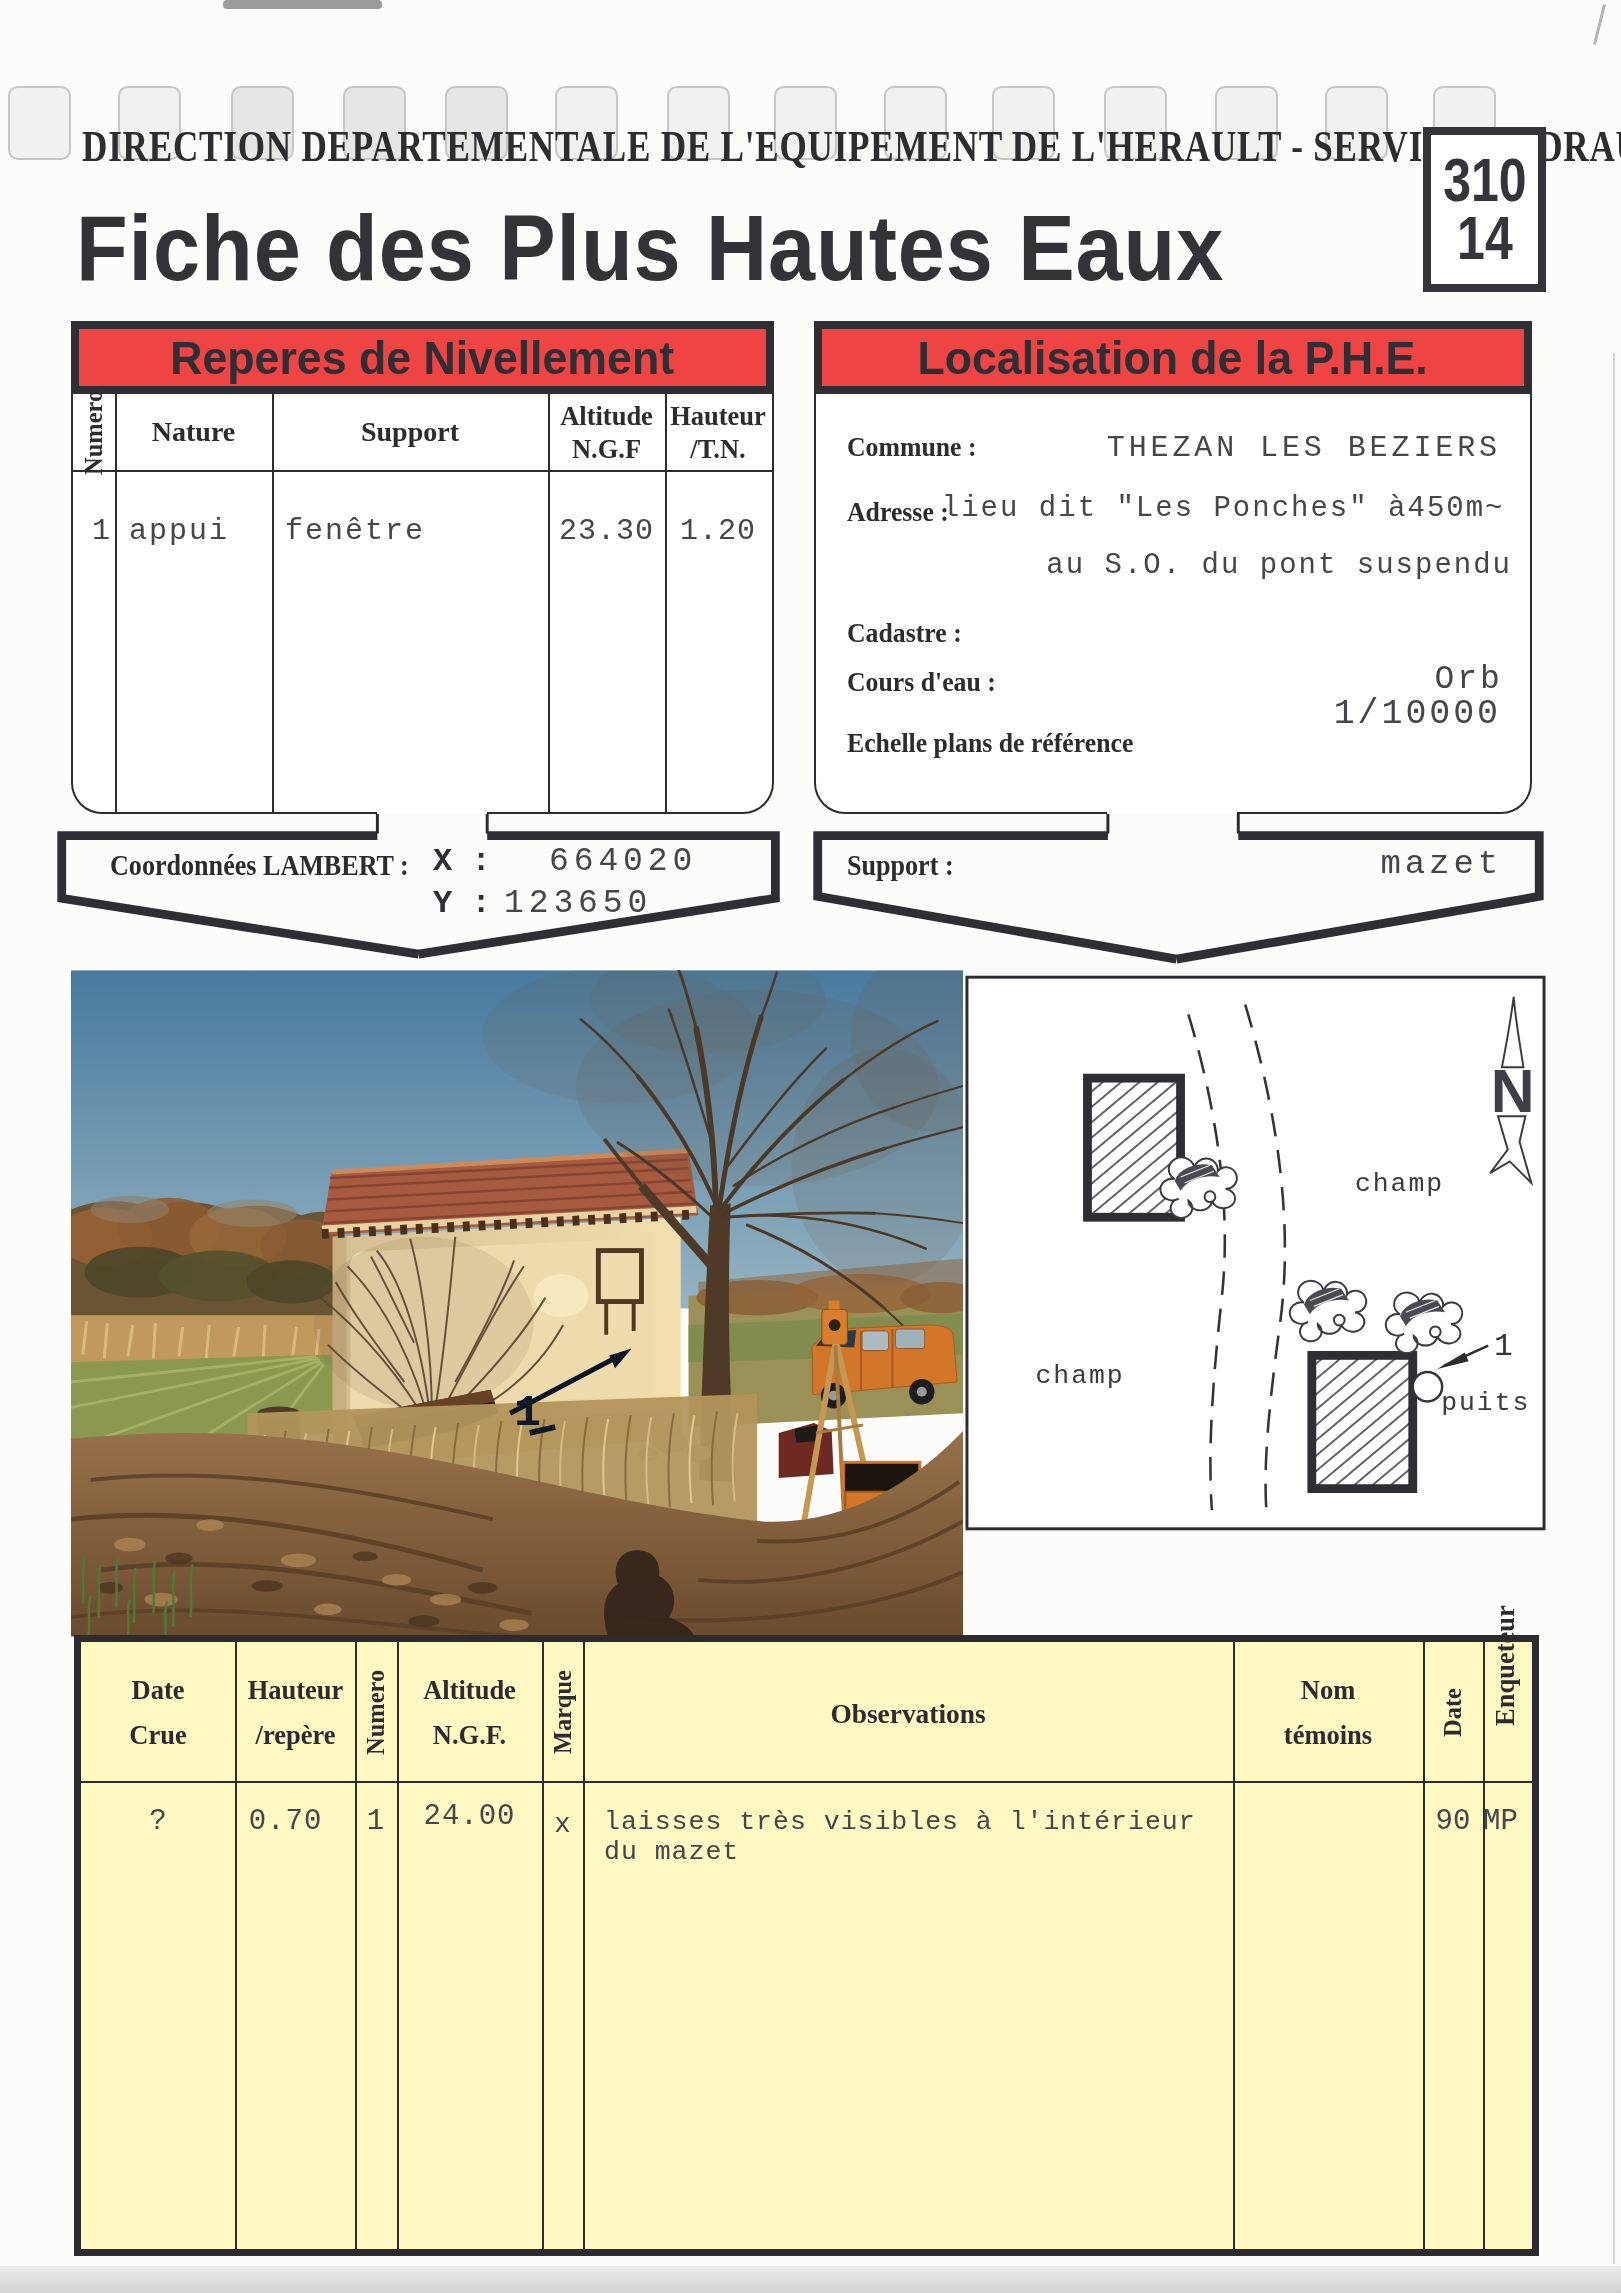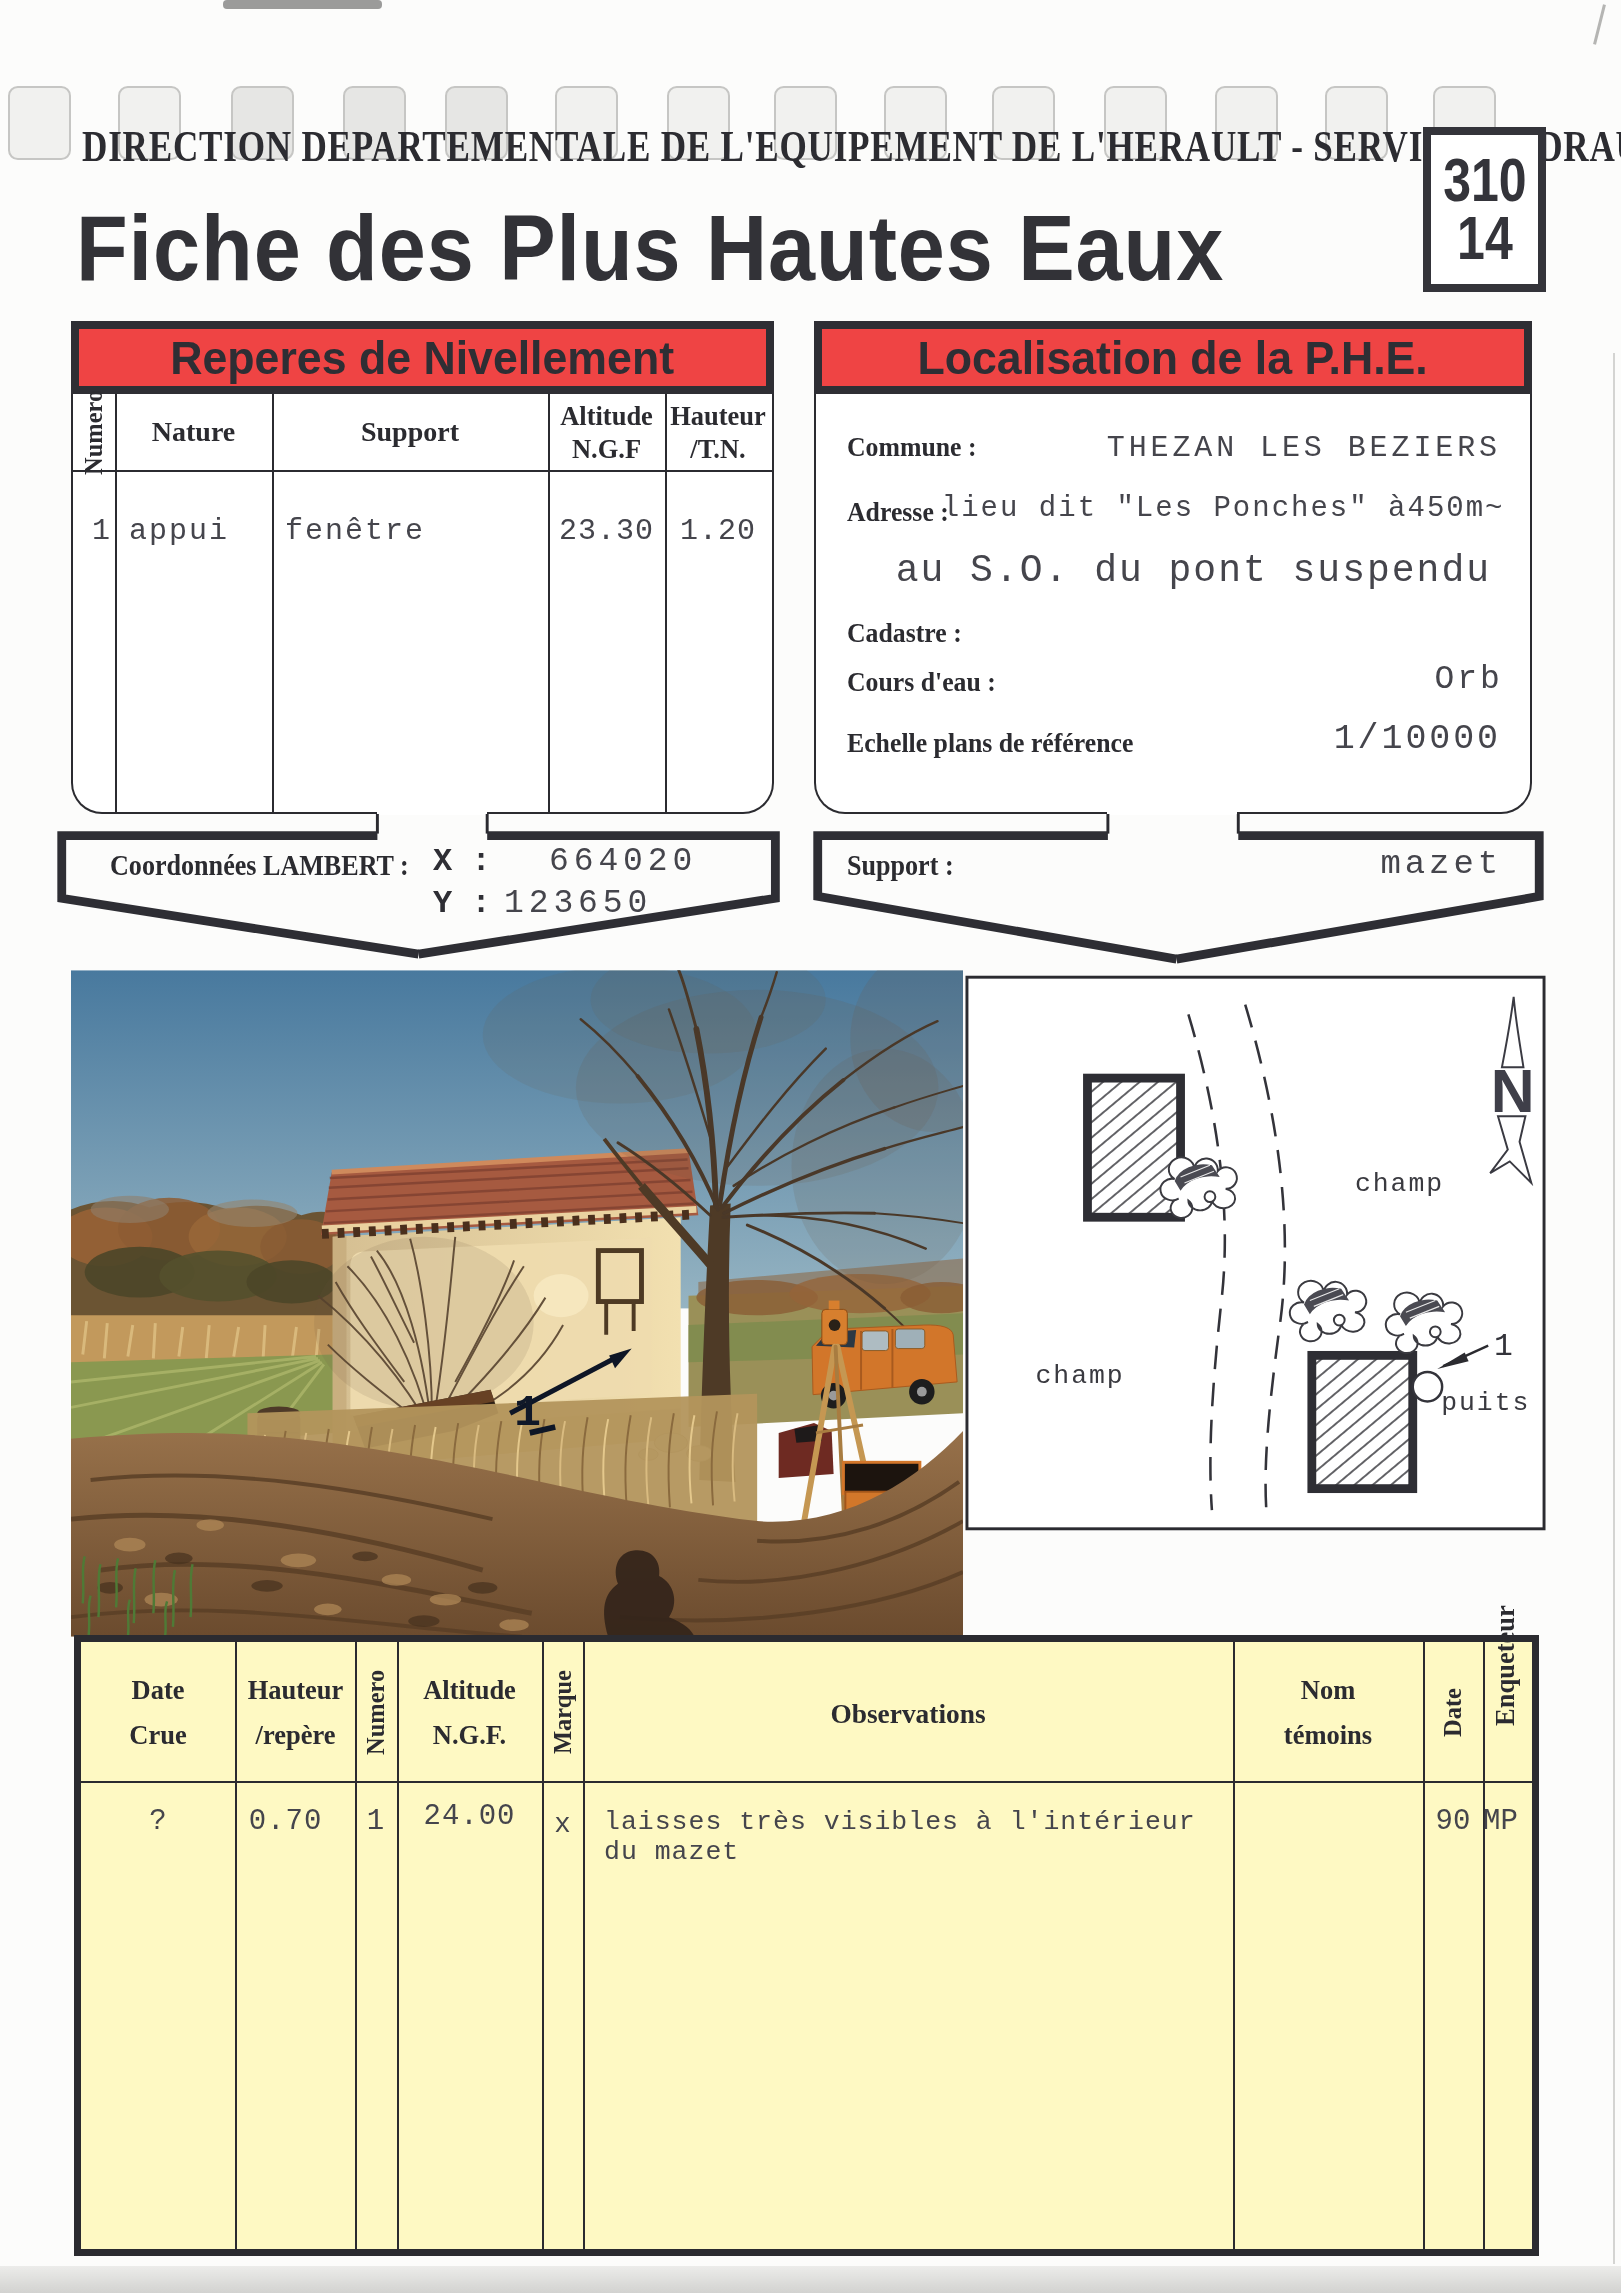--- a/index.html
+++ b/index.html
@@ -105,26 +105,26 @@
 
   <div class="abs hdrbox" style="left:814px;top:321px;width:718px;height:73px;">
     <span style="font-size:47px;transform:scaleX(.95);">Localisation de la P.H.E.</span>
   </div>
   <div class="abs panel" style="left:814px;top:394px;width:718px;height:420px;">
     <div class="gapmask" style="left:291px;width:130px;"></div>
     <div class="cell serifb nowrap" style="left:31px;top:37px;text-align:left;font-size:28px;transform:scaleX(.92);transform-origin:left top;">Commune :</div>
     <div class="cell plot nowrap" style="right:29px;top:37px;text-align:right;font-size:30px;letter-spacing:3.9px;">THEZAN LES BEZIERS</div>
     <div class="cell serifb nowrap" style="left:31px;top:102px;text-align:left;font-size:28px;transform:scaleX(.92);transform-origin:left top;">Adresse :</div>
     <div class="cell plot nowrap" style="right:25.5px;top:98px;text-align:right;font-size:29px;letter-spacing:2px;">lieu dit "Les Ponches" à450m~</div>
-    <div class="cell plot nowrap" style="right:39px;top:155px;text-align:center;font-size:38px;letter-spacing:2px;">au S.O. du pont suspendu</div>
+    <div class="cell plot nowrap" style="right:18px;top:155px;text-align:center;font-size:29px;letter-spacing:2px;">au S.O. du pont suspendu</div>
     <div class="cell serifb nowrap" style="left:31px;top:223px;text-align:left;font-size:28px;transform:scaleX(.92);transform-origin:left top;">Cadastre :</div>
     <div class="cell serifb nowrap" style="left:31px;top:272px;text-align:left;font-size:28px;transform:scaleX(.92);transform-origin:left top;">Cours d'eau :</div>
     <div class="cell plot nowrap" style="right:27.4px;top:267px;text-align:right;font-size:33px;letter-spacing:2.9px;">Orb</div>
     <div class="cell serifb nowrap" style="left:31px;top:333px;text-align:left;font-size:28px;transform:scaleX(.92);transform-origin:left top;">Echelle plans de référence</div>
-    <div class="cell plot nowrap" style="right:29px;top:325px;text-align:left;font-size:35px;letter-spacing:2.9px;">1/10000</div>
+    <div class="cell plot nowrap" style="right:29px;top:300px;text-align:left;font-size:35px;letter-spacing:2.9px;">1/10000</div>
   </div>
 
   <svg class="abs" style="left:49px;top:804px;" width="745" height="167" viewBox="0 0 760 170">
     <line x1="335" y1="10" x2="335" y2="30" stroke="#2b2b30" stroke-width="3"></line>
     <line x1="447" y1="10" x2="447" y2="30" stroke="#2b2b30" stroke-width="3"></line>
     <polyline points="335,32 13,32 13,96 377,153" fill="none" stroke="#2e2e34" stroke-width="9"></polyline>
     <polyline points="447,32 741,32 741,96 377,153" fill="none" stroke="#2e2e34" stroke-width="9"></polyline>
   </svg>
   <div class="abs serifb nowrap" style="left:110px;top:849px;font-size:29px;transform:scaleX(.9);transform-origin:left top;">Coordonnées LAMBERT :</div>
   <div class="abs plot" style="left:433px;top:843px;font-size:32px;font-weight:700;color:#2e2e34;">X :</div>

